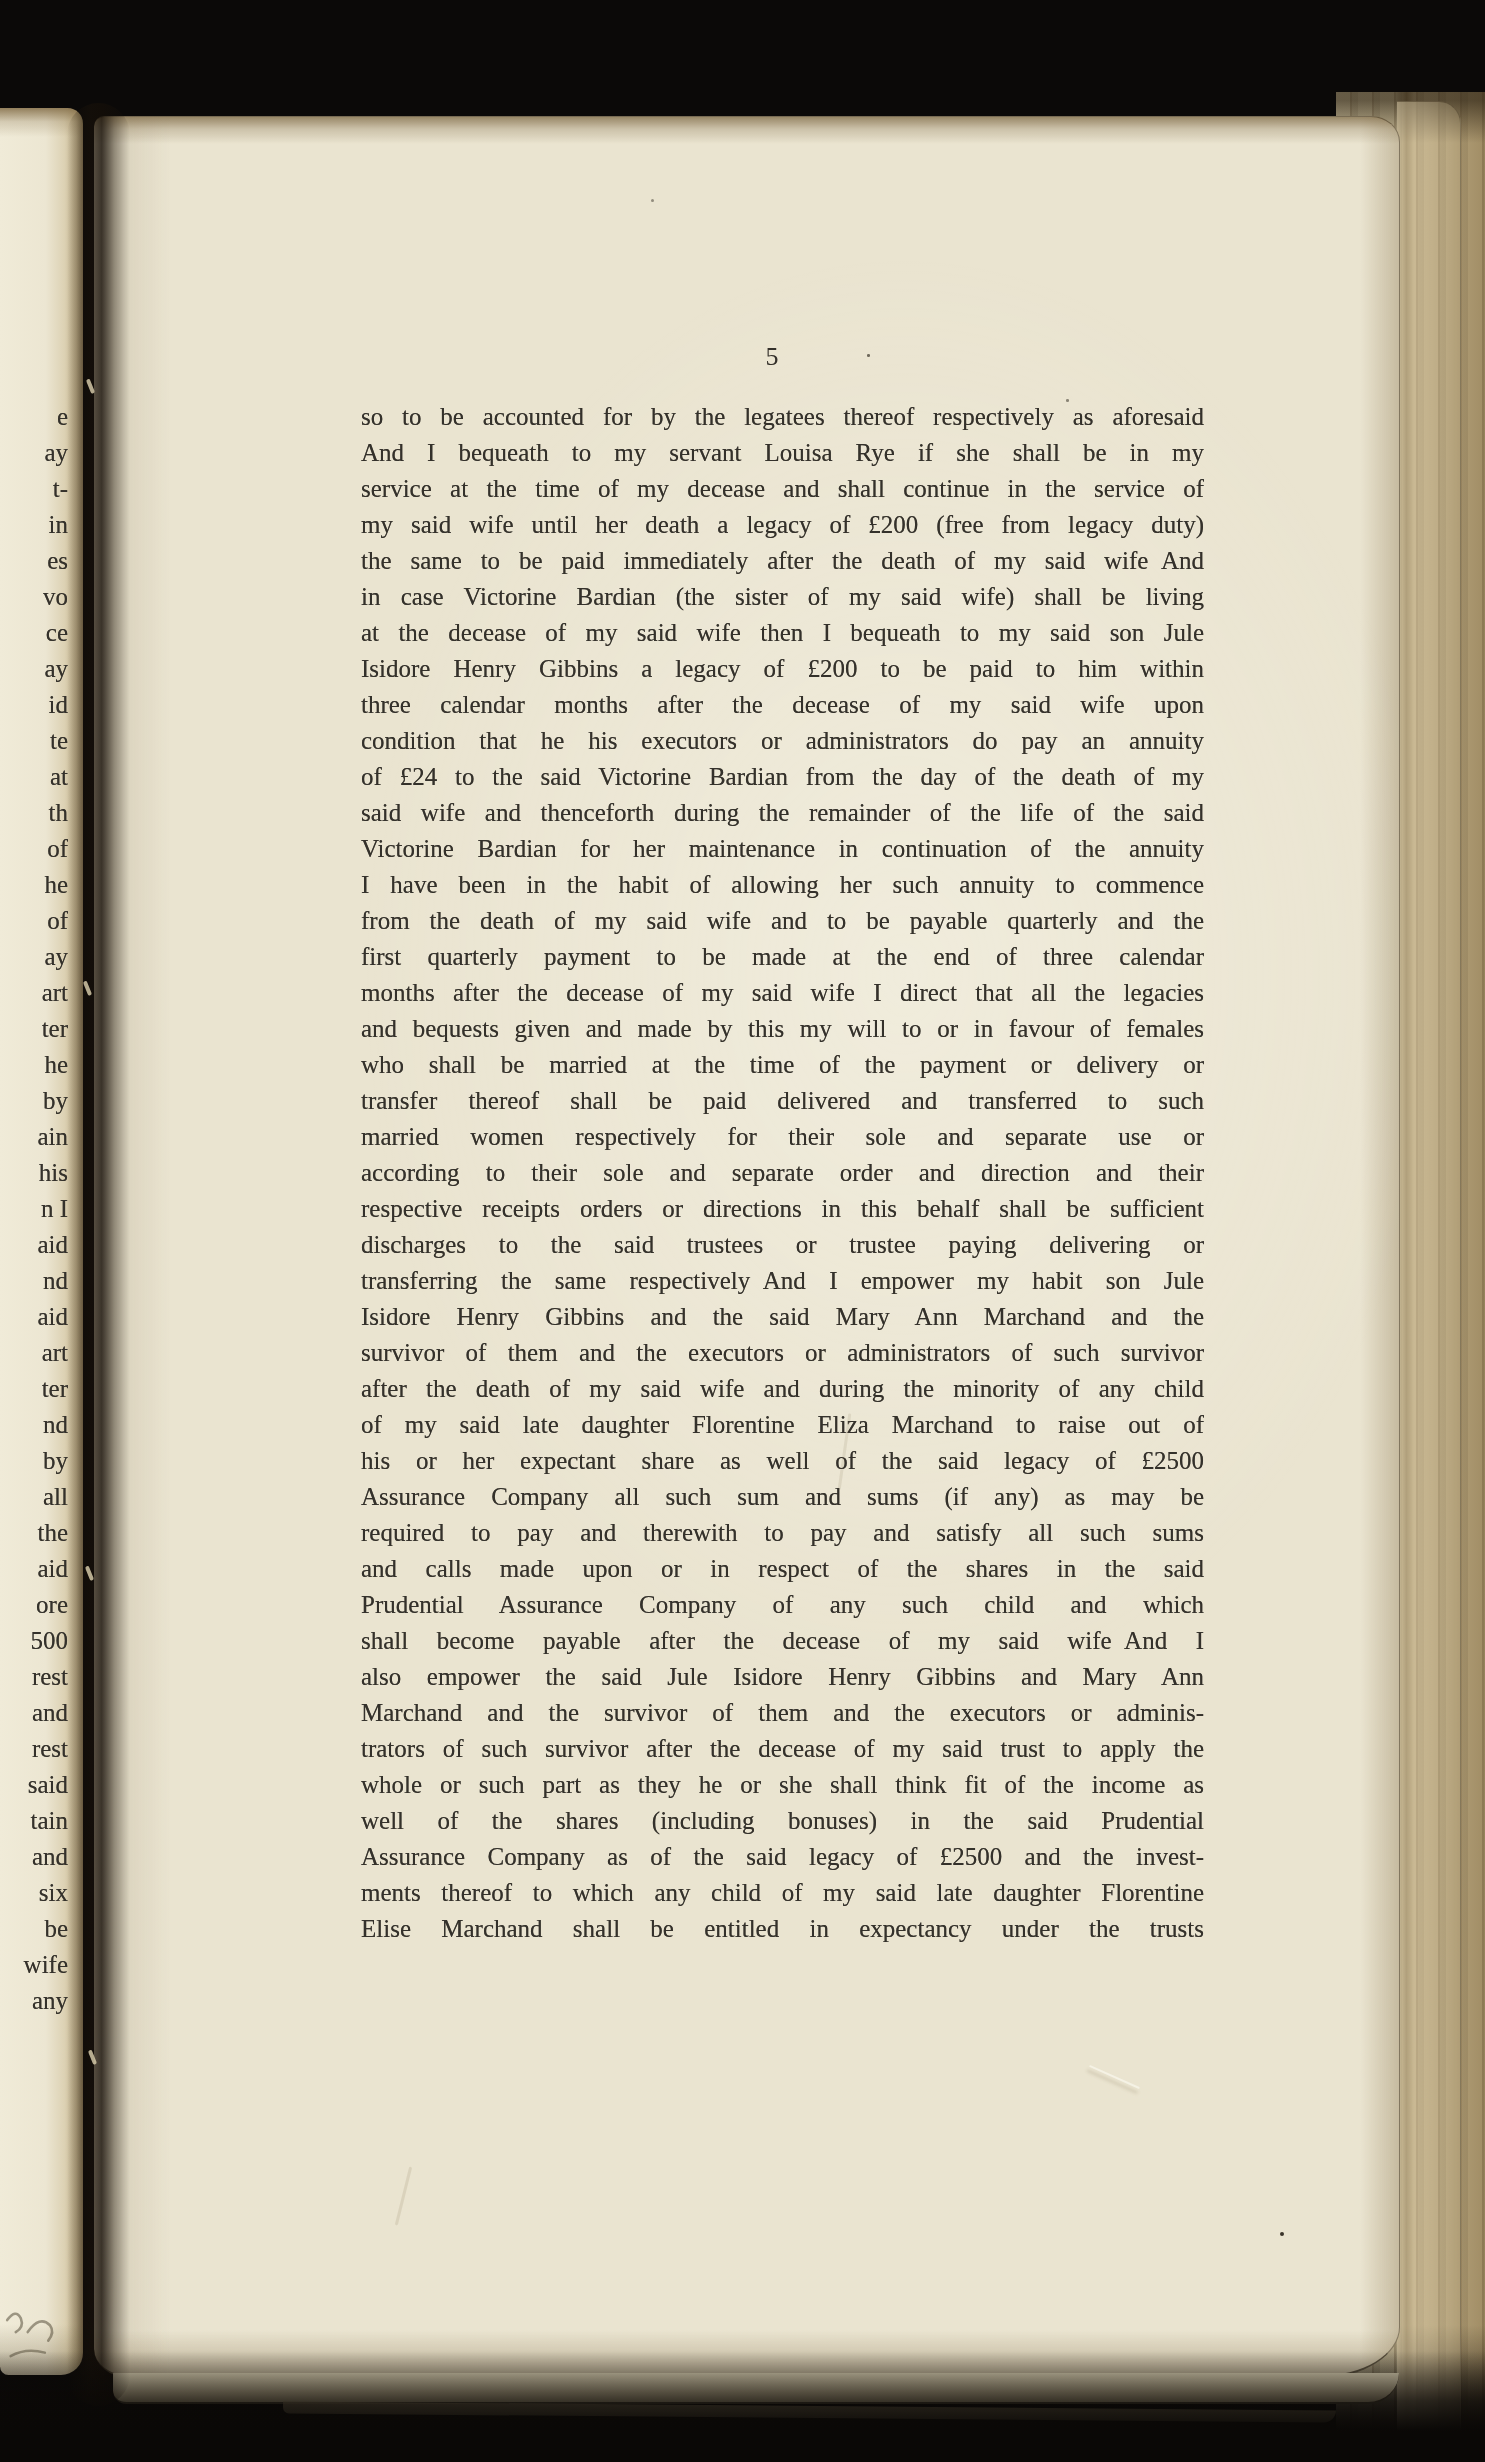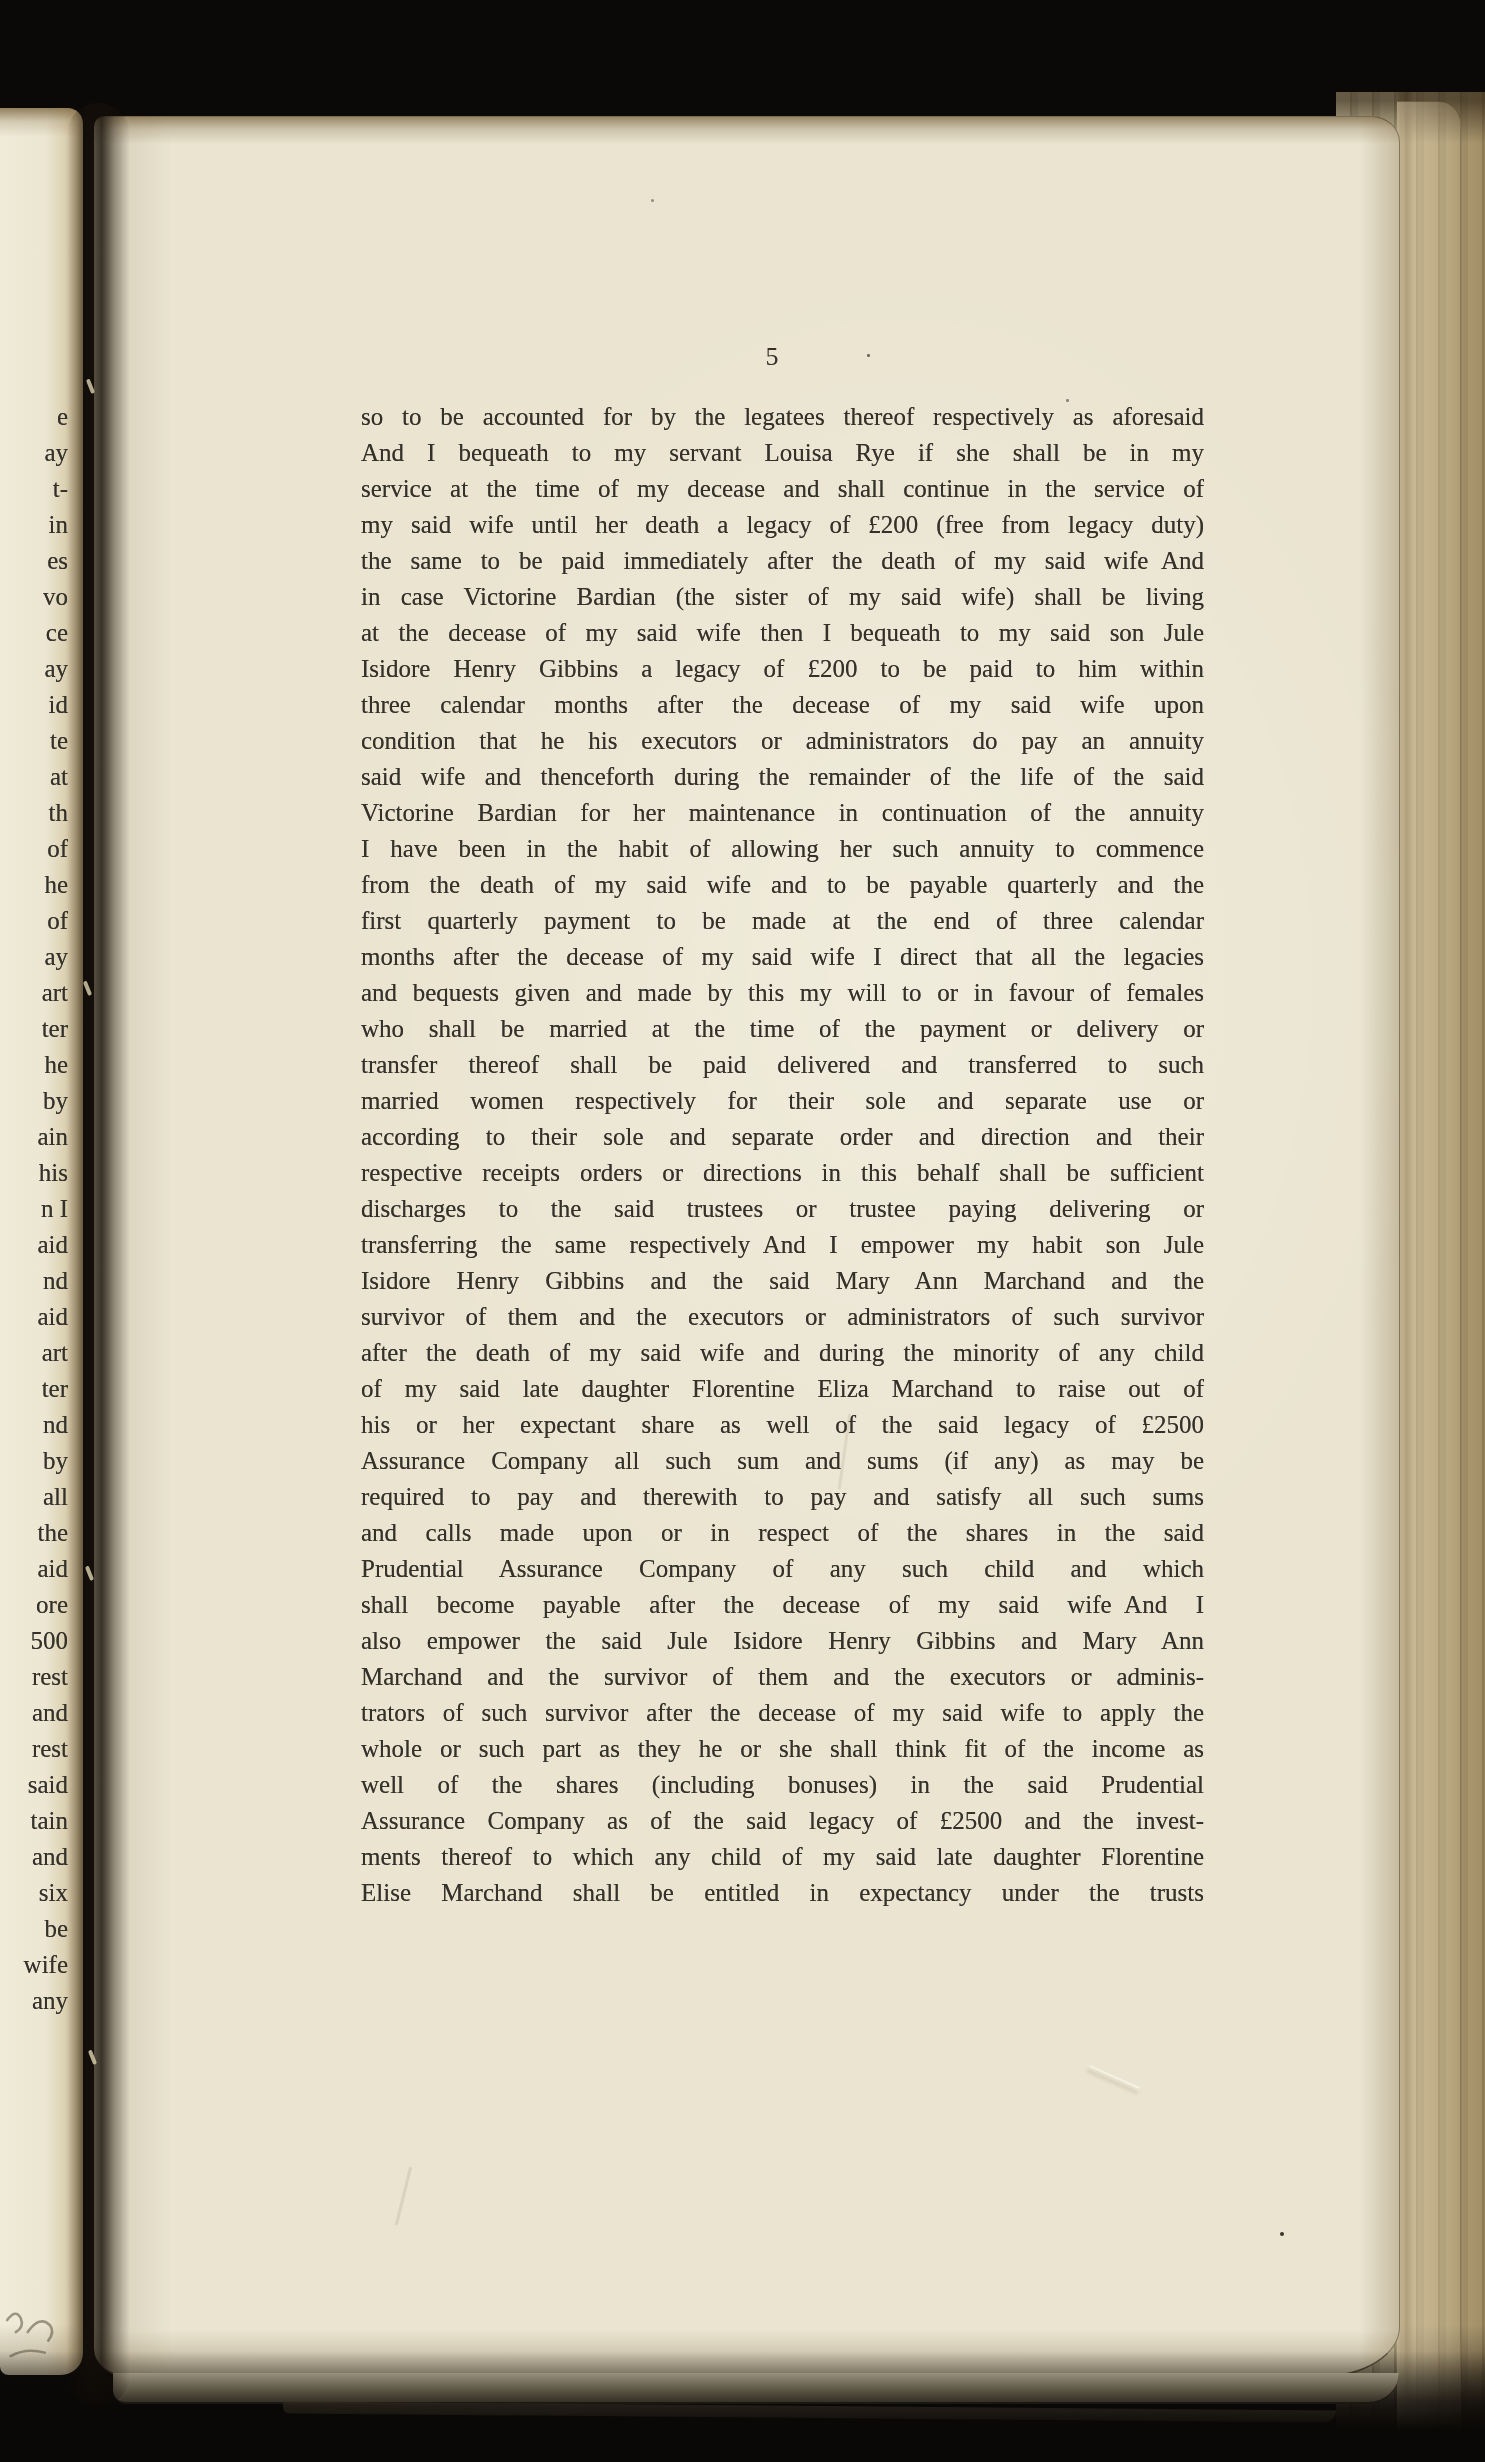--- a/index.html
+++ b/index.html
@@ -173,20 +173,21 @@
     <div class="tline">so to be accounted for by the legatees thereof respectively as aforesaid</div>
     <div class="tline">And I bequeath to my servant Louisa Rye if she shall be in my</div>
     <div class="tline">service at the time of my decease and shall continue in the service of</div>
     <div class="tline">my said wife until her death a legacy of £200 (free from legacy duty)</div>
     <div class="tline">the same to be paid immediately after the death of my said wife And</div>
     <div class="tline">in case Victorine Bardian (the sister of my said wife) shall be living</div>
     <div class="tline">at the decease of my said wife then I bequeath to my said son Jule</div>
     <div class="tline">Isidore Henry Gibbins a legacy of £200 to be paid to him within</div>
     <div class="tline">three calendar months after the decease of my said wife upon</div>
     <div class="tline">condition that he his executors or administrators do pay an annuity</div>
+    <div class="tline">of £24 to the said Victorine Bardian from the day of the death of my</div>
     <div class="tline">said wife and thenceforth during the remainder of the life of the said</div>
     <div class="tline">Victorine Bardian for her maintenance in continuation of the annuity</div>
     <div class="tline">I have been in the habit of allowing her such annuity to commence</div>
     <div class="tline">from the death of my said wife and to be payable quarterly and the</div>
     <div class="tline">first quarterly payment to be made at the end of three calendar</div>
     <div class="tline">months after the decease of my said wife I direct that all the legacies</div>
     <div class="tline">and bequests given and made by this my will to or in favour of females</div>
     <div class="tline">who shall be married at the time of the payment or delivery or</div>
     <div class="tline">transfer thereof shall be paid delivered and transferred to such</div>
     <div class="tline">married women respectively for their sole and separate use or</div>
@@ -199,21 +200,21 @@
     <div class="tline">after the death of my said wife and during the minority of any child</div>
     <div class="tline">of my said late daughter Florentine Eliza Marchand to raise out of</div>
     <div class="tline">his or her expectant share as well of the said legacy of £2500</div>
     <div class="tline">Assurance Company all such sum and sums (if any) as may be</div>
     <div class="tline">required to pay and therewith to pay and satisfy all such sums</div>
     <div class="tline">and calls made upon or in respect of the shares in the said</div>
     <div class="tline">Prudential Assurance Company of any such child and which</div>
     <div class="tline">shall become payable after the decease of my said wife And I</div>
     <div class="tline">also empower the said Jule Isidore Henry Gibbins and Mary Ann</div>
     <div class="tline">Marchand and the survivor of them and the executors or adminis-</div>
-    <div class="tline">trators of such survivor after the decease of my said wife to apply the</div>
+    <div class="tline">trators of such survivor after the decease of my said trust to apply the</div>
     <div class="tline">whole or such part as they he or she shall think fit of the income as</div>
     <div class="tline">well of the shares (including bonuses) in the said Prudential</div>
     <div class="tline">Assurance Company as of the said legacy of £2500 and the invest-</div>
     <div class="tline">ments thereof to which any child of my said late daughter Florentine</div>
     <div class="tline">Elise Marchand shall be entitled in expectancy under the trusts</div>
   </div>
 
 <div class="gutter"></div>
 <div class="stitch" style="left:83px;top:384px;"></div>
 <div class="stitch" style="left:80px;top:986px;"></div>

